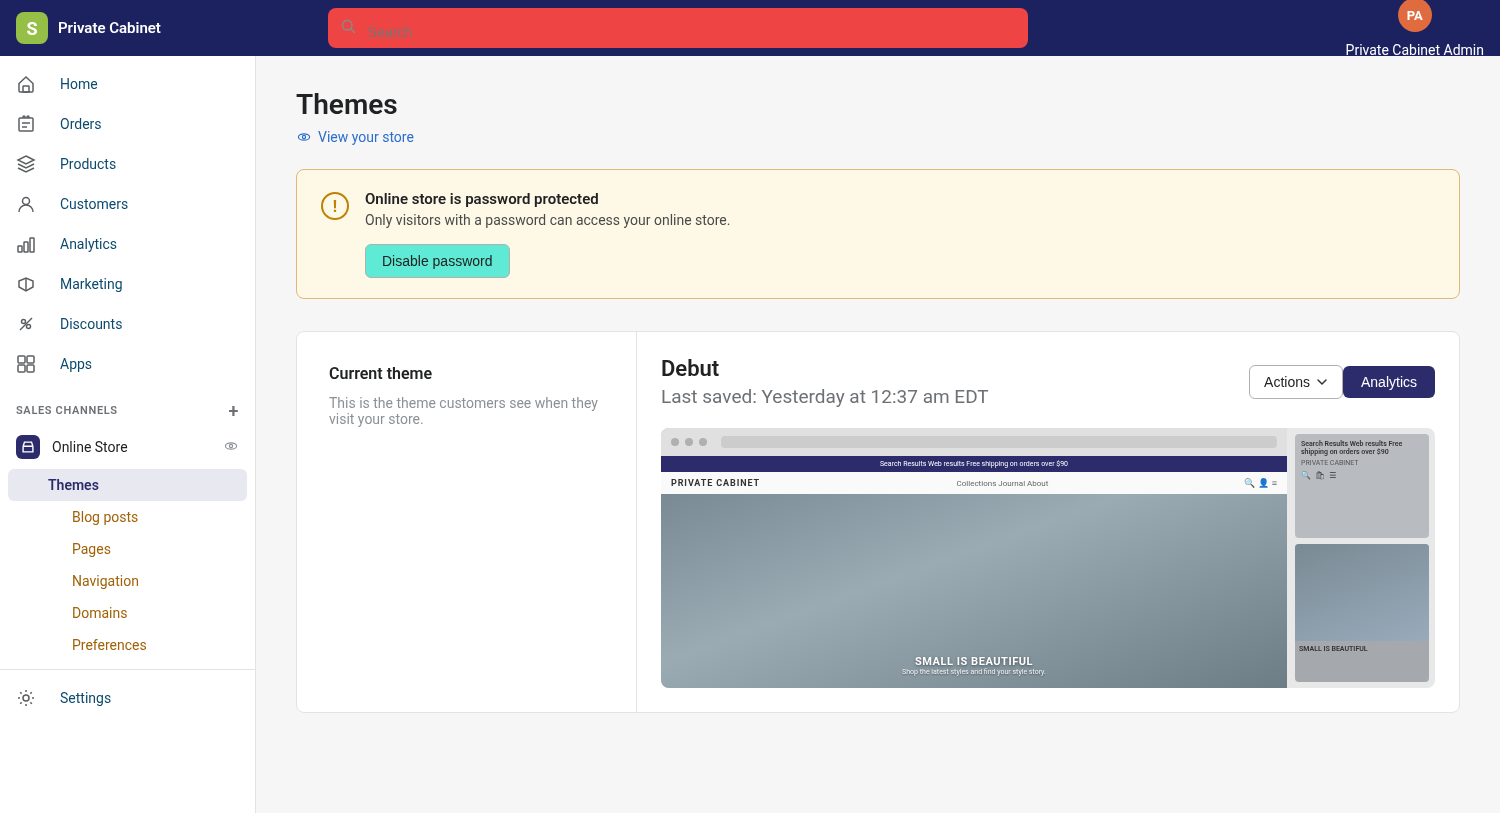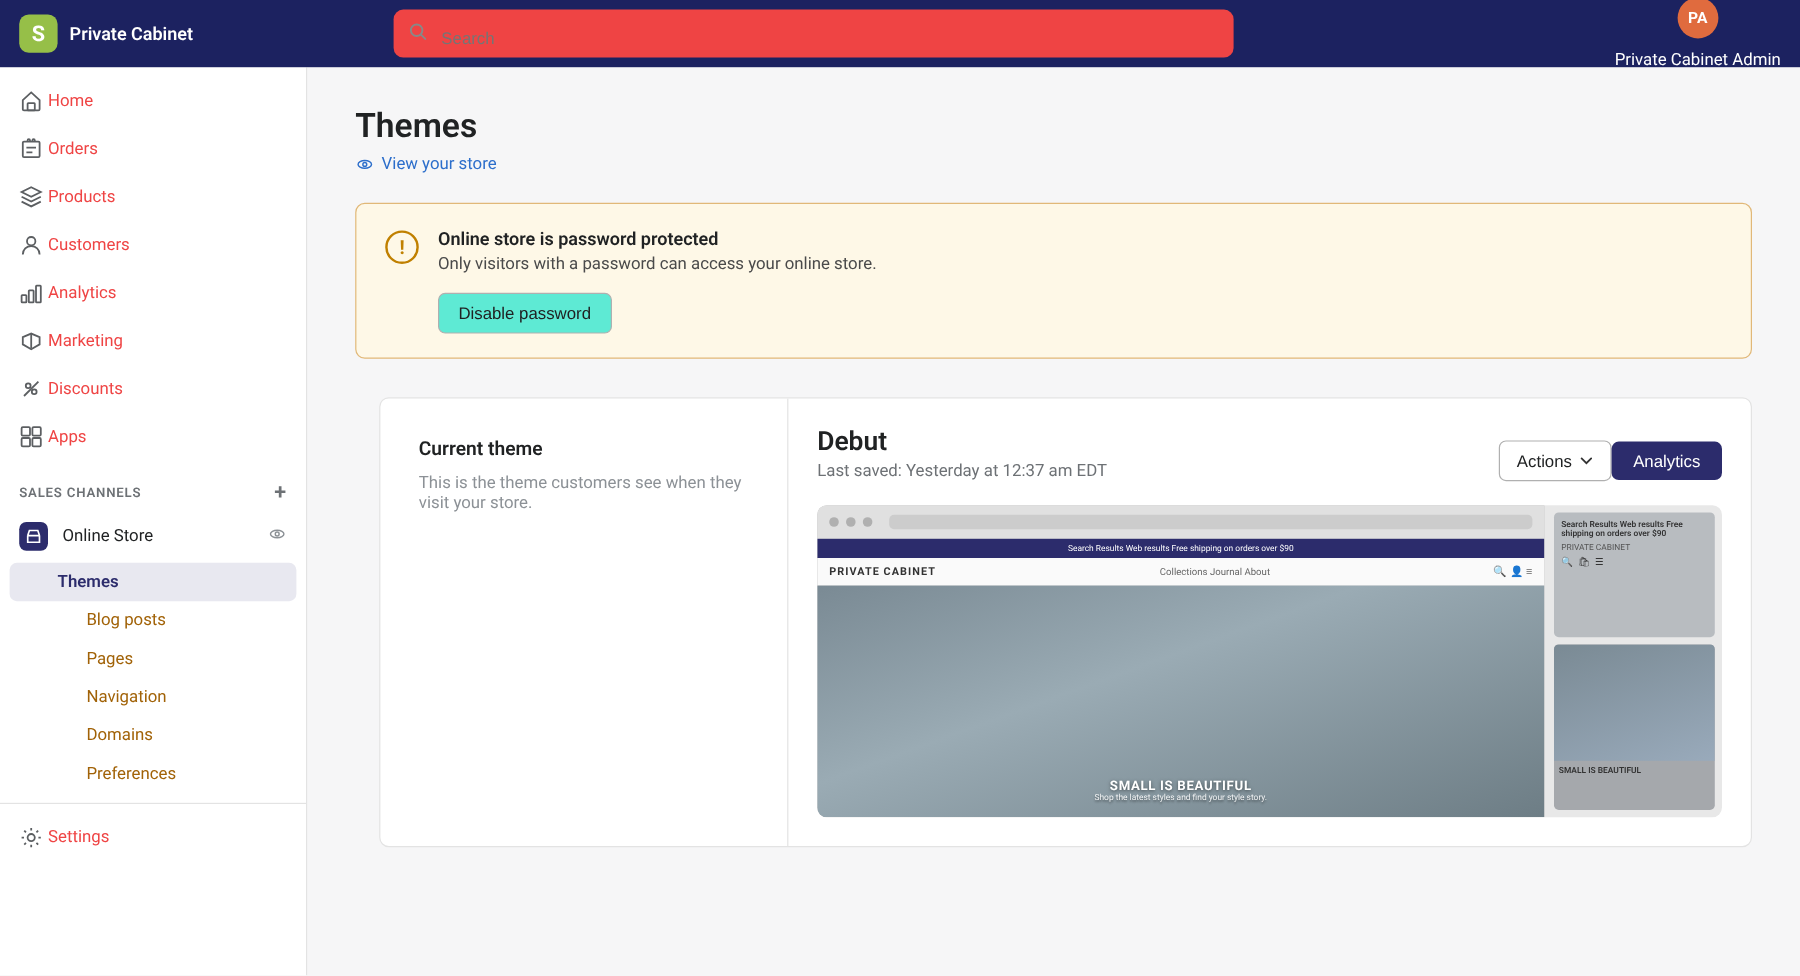--- a/index.html
+++ b/index.html
@@ -96,24 +96,24 @@
       width: 256px;
       background: #fff;
       border-right: 1px solid #e3e3e3;
       overflow-y: auto;
       flex-shrink: 0;
       padding: 8px 0;
     }
     .sidebar-item {
       display: flex;
       align-items: center;
-      gap: 4px;
+      gap: 24px;
       padding: 10px 16px;
       font-size: 14px;
-      color: #ef4444;
+      color: #0c4a6e;
       cursor: pointer;
       border-radius: 0;
       text-decoration: none;
     }
     .sidebar-icon {
       width: 20px;
       height: 20px;
       display: flex;
       align-items: center;
       justify-content: center;
@@ -247,21 +247,20 @@
 
     
     .current-theme-section {
       display: flex;
       gap: 0;
       background: white;
       border: 1px solid #e3e3e3;
       border-radius: 8px;
       overflow: hidden;
       margin-bottom: 32px;
-      margin-left: 20px;
     }
     .theme-description {
       width: 340px;
       padding: 32px;
       flex-shrink: 0;
       border-right: 1px solid #e3e3e3;
     }
     .theme-description h2 {
       font-size: 16px;
       font-weight: 600;
@@ -271,31 +270,31 @@
     .theme-description p {
       font-size: 14px;
       color: #8c9196;
     }
     .theme-preview {
       flex: 1;
       padding: 24px;
     }
     .theme-preview-header {
       display: flex;
-      align-items: flex-end;
+      align-items: center;
       justify-content: space-between;
       margin-bottom: 20px;
     }
     .theme-name {
       font-size: 22px;
       font-weight: 600;
       color: #202223;
     }
     .theme-saved {
-      font-size: 14px;
+      font-size: 19px;
       color: #6d7175;
       margin-top: 4px;
     }
     .theme-actions {
       display: flex;
       gap: 0;
       align-items: center;
     }
     .actions-btn {
       display: flex;

